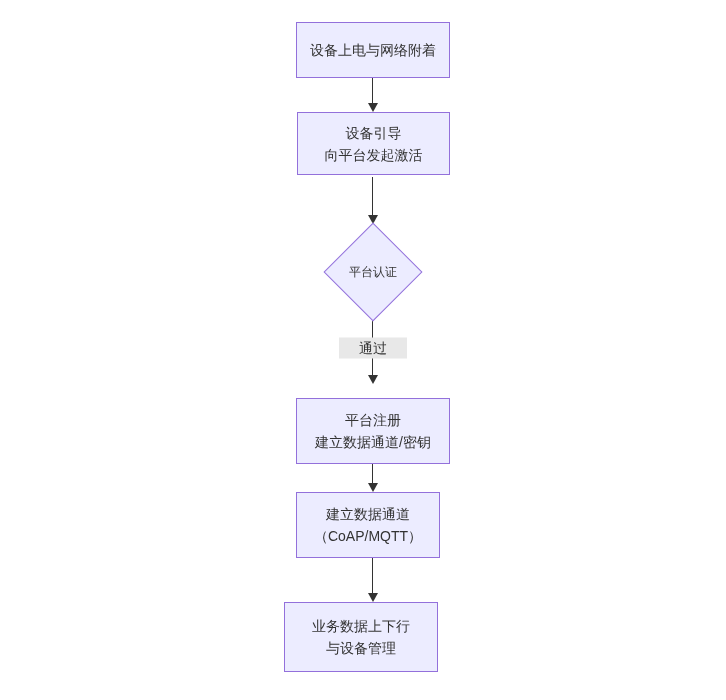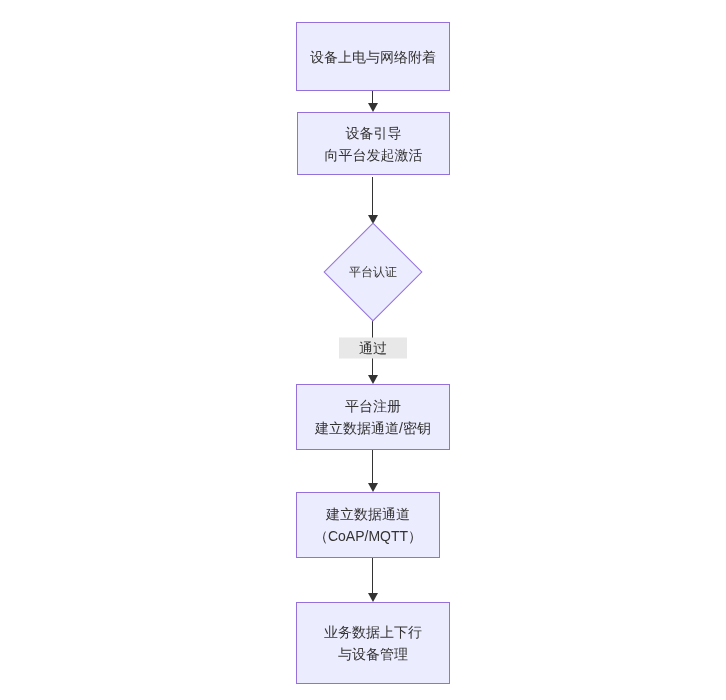--- a/index.html
+++ b/index.html
@@ -25,25 +25,25 @@
     font-size: 14px;
     line-height: 22px;
     display: flex;
     flex-direction: column;
     align-items: center;
     justify-content: center;
     text-align: center;
   }
   .node span { display: block; white-space: nowrap; }
 
-  .node-a { left: 296px; top: 22px;  width: 154px; height: 69px; }
+  .node-a { left: 296px; top: 22px;  width: 154px; height: 56px; }
   .node-b { left: 297px; top: 112px; width: 153px; height: 63px; }
-  .node-d { left: 296px; top: 384px; width: 154px; height: 66px; }
+  .node-d { left: 296px; top: 398px; width: 154px; height: 66px; }
   .node-e { left: 296px; top: 492px; width: 144px; height: 66px; }
-  .node-f { left: 296px; top: 602px; width: 154px; height: 82px; }
+  .node-f { left: 284px; top: 602px; width: 154px; height: 70px; }
 
   
   .diamond-wrap {
     position: absolute;
     left: 338px; top: 237px;
     width: 70px; height: 70px;
   }
   .diamond-shape {
     position: absolute;
     left: 0; top: 0;

